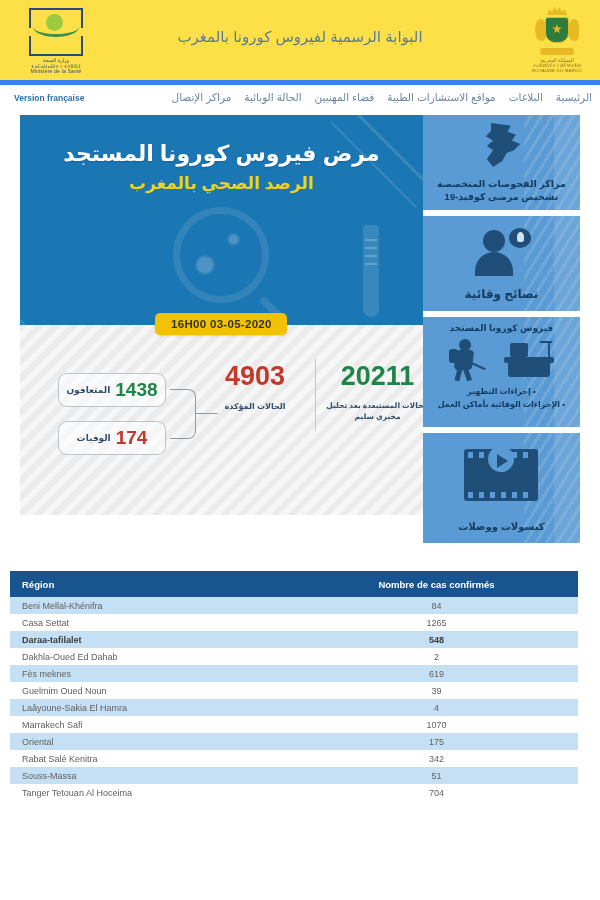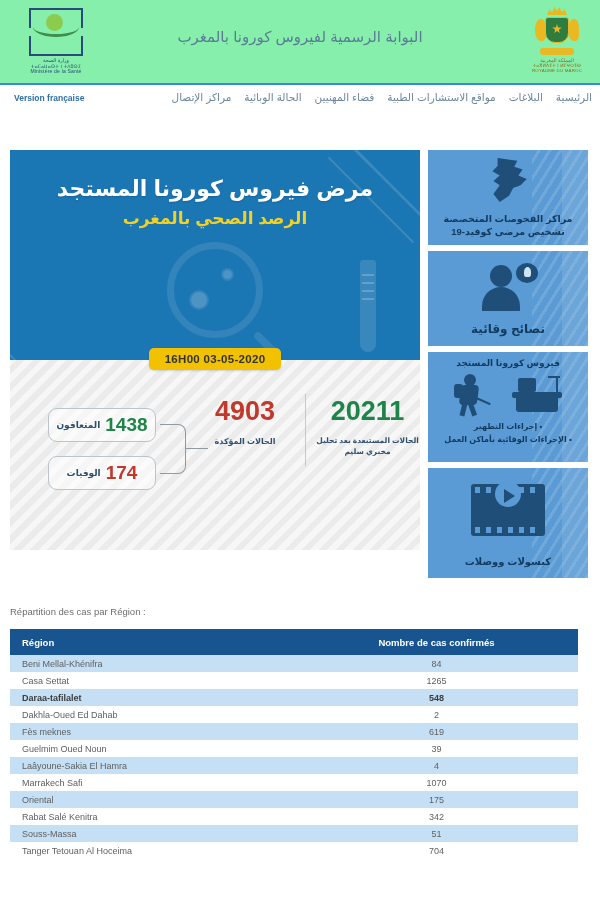--- a/index.html
+++ b/index.html
@@ -9,22 +9,22 @@
     background: #ffffff;
     font-family: "Liberation Sans", "DejaVu Sans", sans-serif;
     overflow: hidden;
   }
   #page { position: relative; width: 600px; height: 900px; background: #fff; }
 
   
   .site-header {
     position: relative;
     height: 85px;
-    background: #86efac;
-    border-bottom: 2px solid #3b82f6;
+    background: #fde047;
+    border-bottom: 5px solid #3b82f6;
   }
   .logo-moh {
     position: absolute; left: 18px; top: 8px;
     width: 76px; text-align: center;
   }
   .moh-mark {
     position: relative;
     width: 54px; height: 48px;
     margin: 0 auto 2px;
   }
@@ -102,21 +102,21 @@
     font-size: 8.5px; font-weight: bold; color: #2f6fa8;
   }
   .nav-links {
     position: absolute; right: 8px; top: 6px;
     direction: rtl; display: flex; gap: 13px;
     font-size: 10.5px; color: #6b87a0;
   }
   .nav-links span { white-space: nowrap; cursor: pointer; }
 
   
-  .main-area { position: relative; padding: 0 10px; display: flex; gap: 8px; margin-top: 35px; }
+  .main-area { position: relative; padding: 0 20px; display: flex; gap: 0; }
 
   
   .banner {
     position: relative; width: 410px; height: 400px;
     background: #1b76b4; overflow: hidden;
   }
   .banner-top { position: relative; height: 210px; background: #1b76b4; overflow: hidden; }
   .diag { position: absolute; background: rgba(255,255,255,.14); transform: rotate(-45deg); }
   .d1 { width: 3px; height: 150px; right: 18px; top: -30px; }
   .d2 { width: 2px; height: 120px; right: 48px; top: -10px; }
@@ -468,21 +468,20 @@
             <div class="perf-b"></div>
         </div>
         <div class="play-c"></div>
         <div class="play-t"></div>
         <div class="card-title">كبسولات ووصلات</div>
       </div>
     </div>
   </div>
 
   <div class="table-section">
-    <div class="table-caption">Répartition des cas par Région :</div>
     <table class="regions">
       <colgroup>
           <col class="col1">
           <col class="col2">
         </colgroup>
       <thead>
         <tr>
           <th>Région</th>
           <th class="c2">Nombre de cas confirmés</th>
         </tr>

